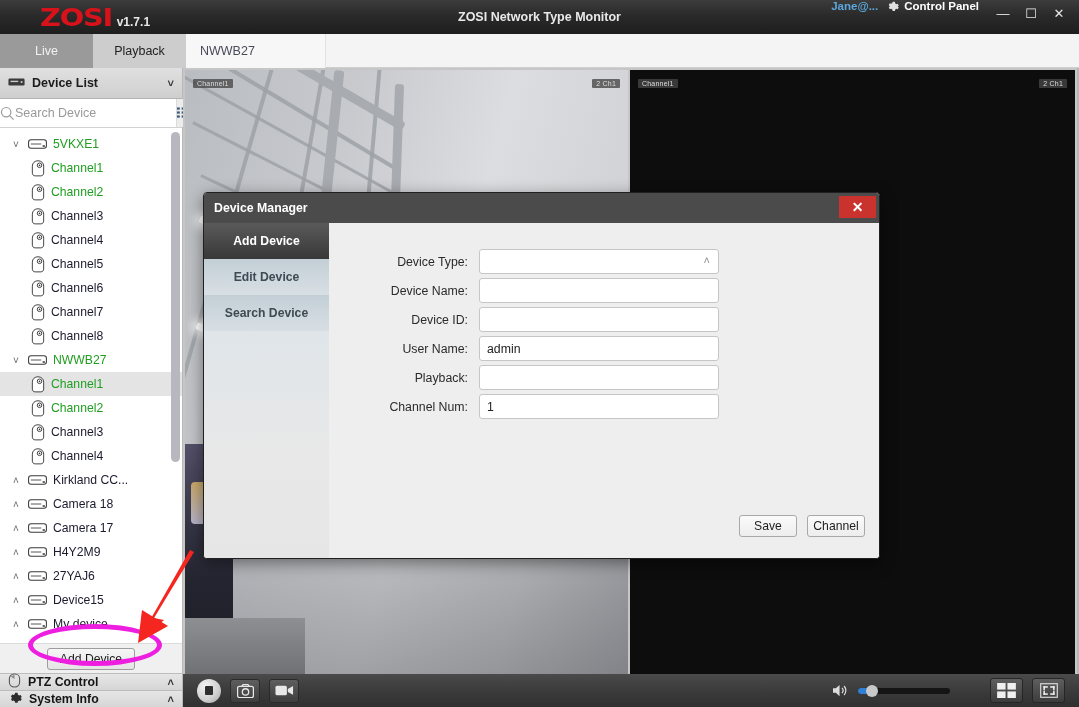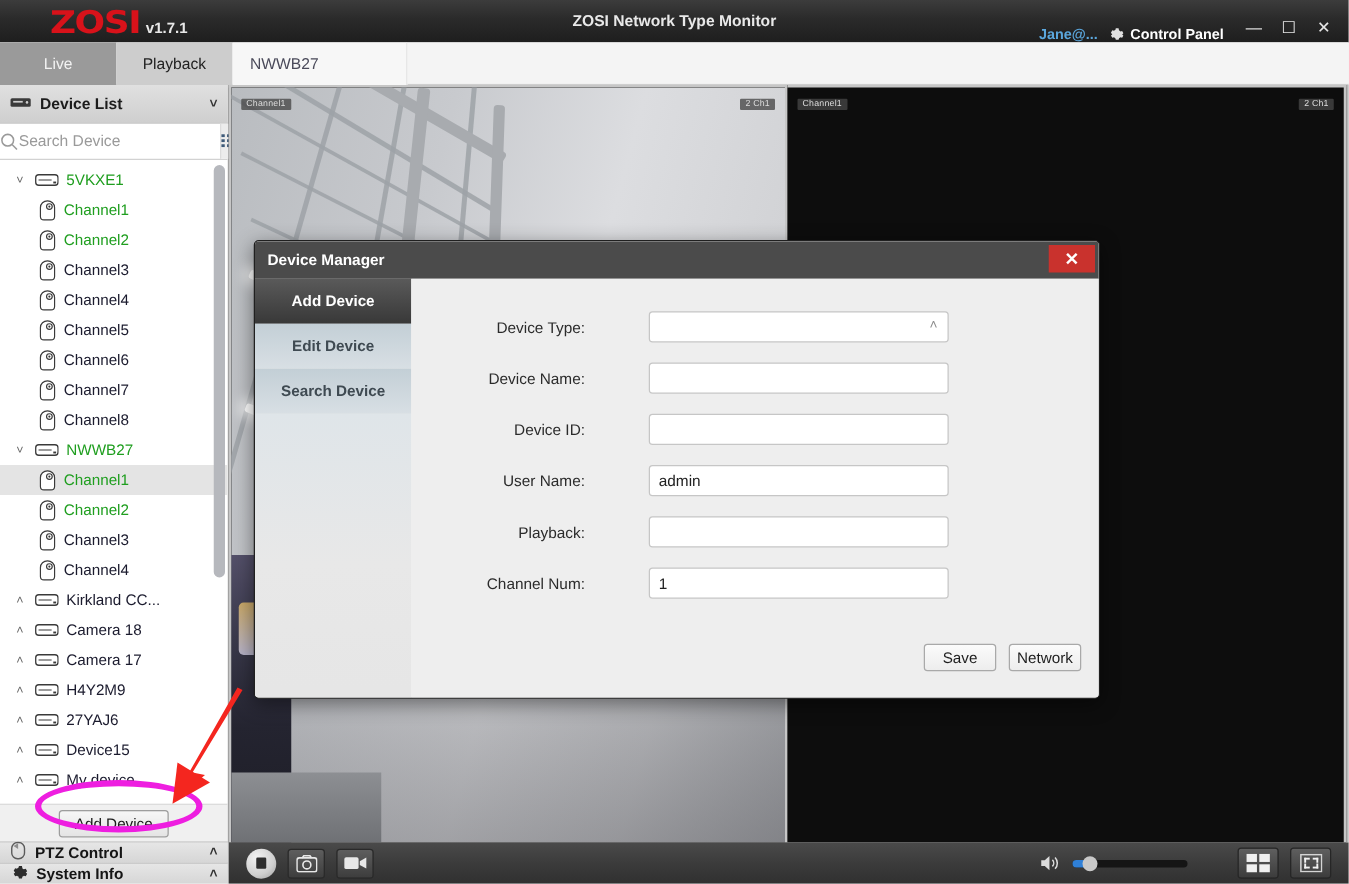--- a/index.html
+++ b/index.html
@@ -24,21 +24,21 @@
     transform: scaleX(1.15); transform-origin: left;
   }
   .logo-ver { color: #e8e8e8; font-size: 12px; font-weight: bold; margin-left: 14px; }
   .win-title {
     position: absolute; left: 0; top: 0; width: 1079px; height: 34px;
     display: flex; align-items: center; justify-content: center;
     color: #e9e9e9; font-size: 12.5px; font-weight: bold; pointer-events: none;
   }
   .tb-right {
     position: absolute; right: 0; top: 0; height: 34px;
-    display: flex; align-items: flex-end; gap: 0px; padding-right: 6px;
+    display: flex; align-items: flex-start; gap: 0px; padding-right: 6px;
   }
   .tb-user { color: #5ba7dd; font-size: 11.5px; font-weight: bold; margin-right: 8px; }
   .tb-gear { color: #e0e0e0; font-size: 13px; margin-right: 5px; display:flex; }
   .tb-cp { color: #ffffff; font-size: 11.5px; font-weight: bold; margin-right: 10px; }
   .tb-btn {
     width: 28px; height: 26px; display: flex; align-items: center; justify-content: center;
     color: #e6e6e6; font-size: 13px;
   }
 
   
@@ -210,21 +210,21 @@
   .modal-body { display: flex; height: 337px; }
   .modal-side { width: 125px; background: #e6e6e6; }
   .mtab {
     height: 36px; display: flex; align-items: center; justify-content: center;
     font-size: 12.2px; font-weight: bold; color: #3a3a3a;
   }
   .mtab.active { background: linear-gradient(180deg,#5a5a5a,#383838); color: #fff; }
   .mtab.inactive { background: linear-gradient(180deg,#c3cfd6,#d8dfe4); color: #3f4a52; }
   .modal-side .fillbot { height: 220px; background: linear-gradient(180deg,#dfe5e9,#e8e8e8 55%, #e6e6e6); }
   .modal-main { flex: 1; background: #eeeeee; position: relative; padding-top: 26px; }
-  .frow { display: flex; align-items: center; margin-bottom: 16px; gap: 40px; }
+  .frow { display: flex; align-items: center; margin-bottom: 4px; }
   .flabel {
     width: 150px; text-align: right; padding-right: 11px;
     font-size: 12.3px; color: #2b2b2b;
   }
   .finput {
     width: 240px; height: 25px; background: #fff; border: 1px solid #c6c6c6;
     border-radius: 3px; font-size: 12.3px; color: #222; padding: 0 7px;
     font-family: "Liberation Sans", sans-serif; outline: none;
   }
   .fselect { position: relative; width: 240px; }
@@ -703,21 +703,21 @@
           <input class="finput" type="password" style="">
         </div>
 
         <div class="frow">
           <div class="flabel">Channel Num:</div>
           <input class="finput" type="text" value="1" style="">
         </div>
 
         <div class="modal-footer">
           <button class="mbtn">Save</button>
-          <button class="mbtn">Network</button>
+          <button class="mbtn">Channel</button>
         </div>
       </div>
     </div>
   </div>
 
   <div class="anno ellipse"></div>
   <svg class="anno arrow-svg" width="80" height="100" viewBox="0 0 80 100">
     <path d="M74 4 L34 70 L44 72 L20 92 L22 66 L29 74 L70 2 Z" fill="#f4261f"></path>
     <path d="M18 95 L22 62 L48 78 Z" fill="#f4261f"></path>
   </svg>

